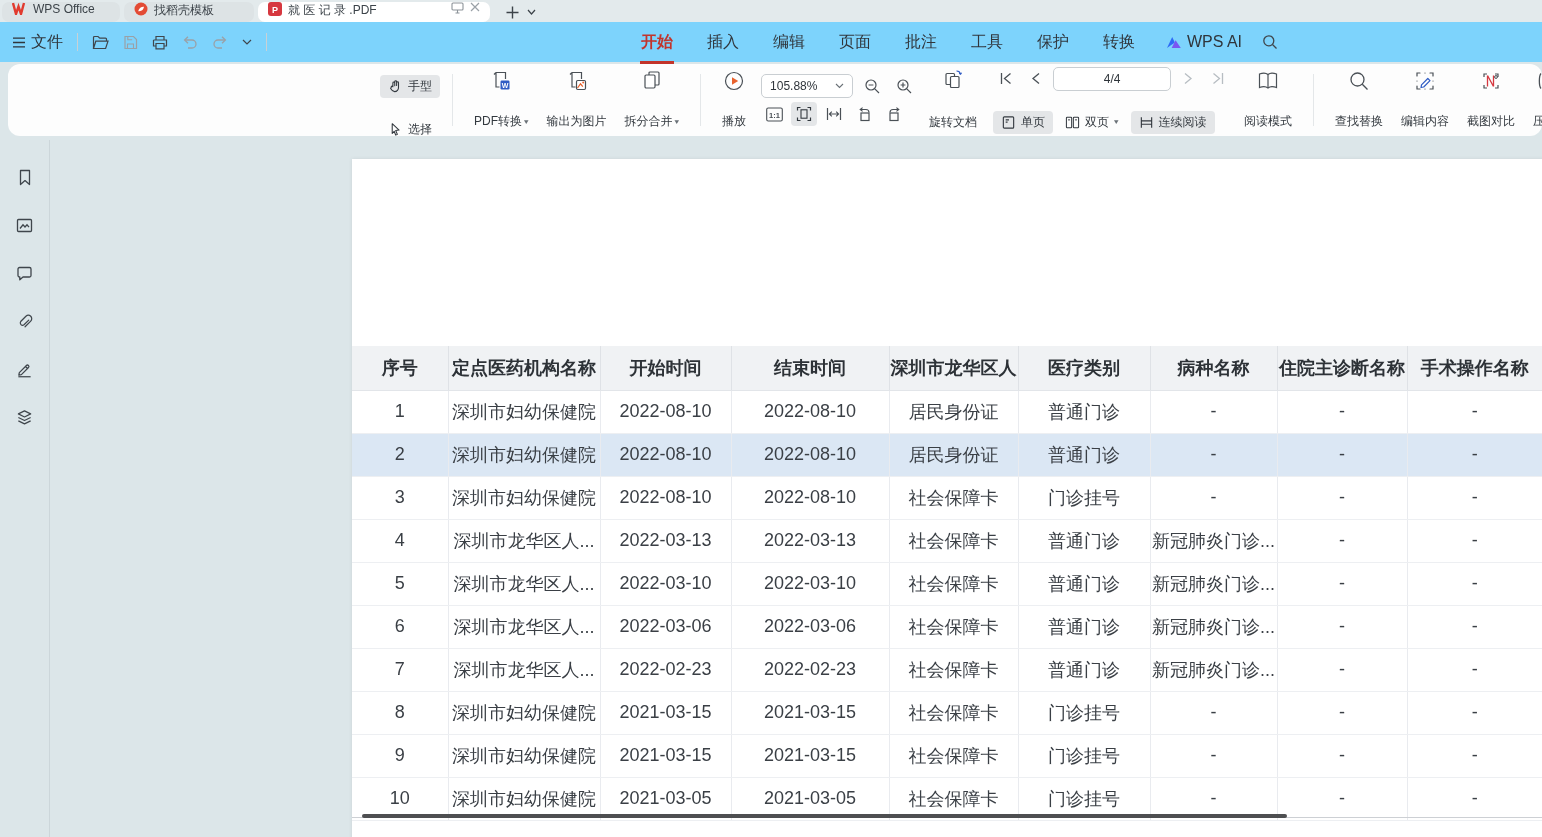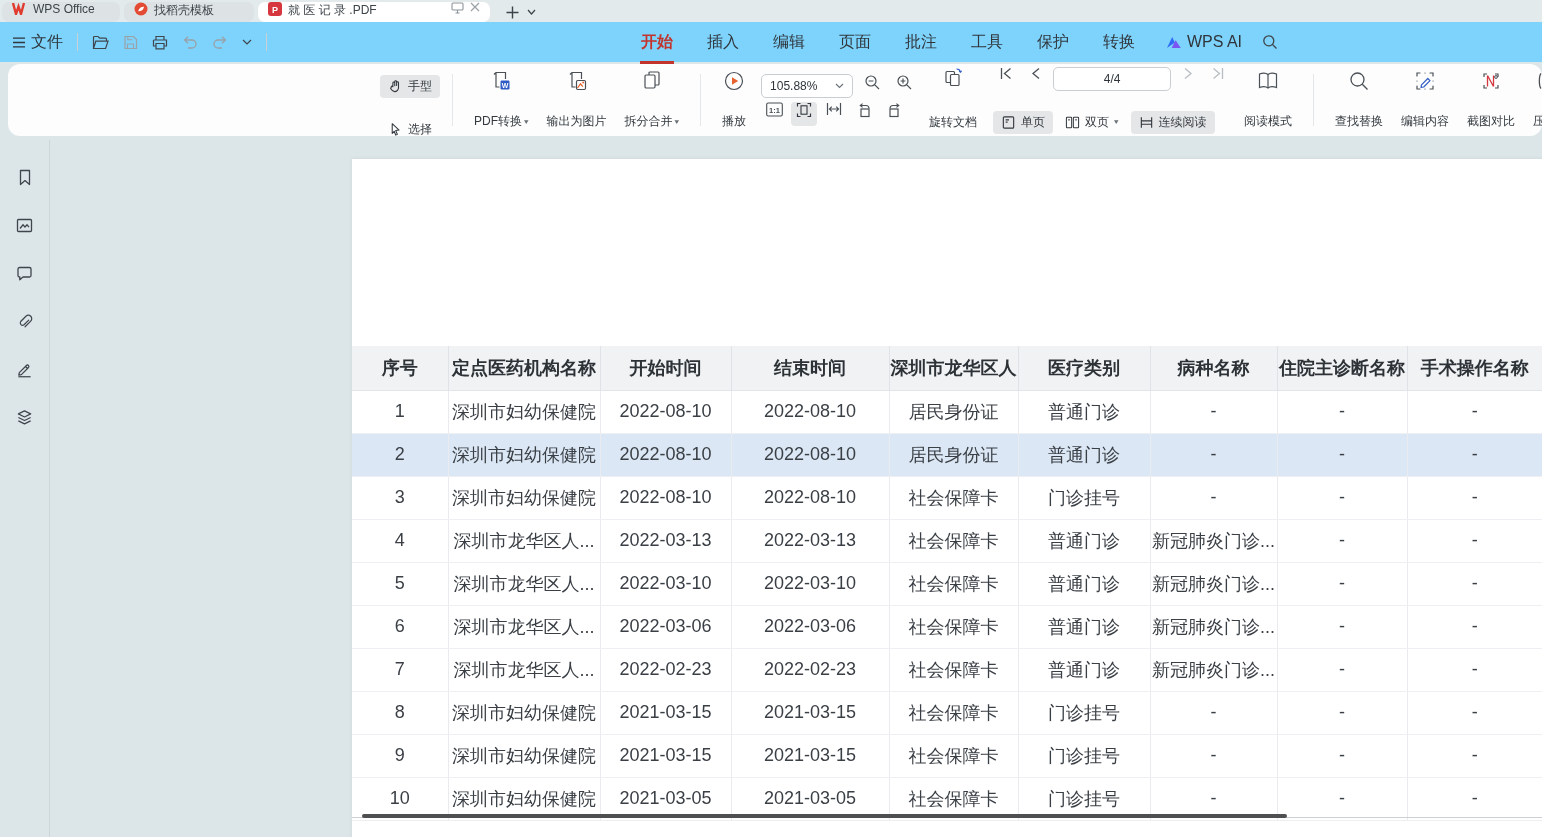--- a/index.html
+++ b/index.html
@@ -36,21 +36,21 @@
   .ribbon{height:72px;background:#fdfdfd;border-radius:12px;display:flex;align-items:center;padding-left:372px;}
   .vdiv{width:1px;height:52px;background:#e4e7e9;margin:0 12px;flex:none;}
   .stackcol{display:flex;flex-direction:column;gap:4px;justify-content:center;}
   .tool-sm{display:flex;align-items:center;gap:5px;font-size:12px;padding:3px 8px;border-radius:4px;color:#33393f;white-space:nowrap;margin-top:16px;}
   .tool-sm.selected{background:#e4e6e8;}
   .bigbtn{display:flex;flex-direction:column;align-items:center;justify-content:center;gap:5px;font-size:12px;color:#33393f;padding:0 9px;white-space:nowrap;}
   .bigbtn .lbl{display:flex;align-items:center;gap:2px;margin-top:16px;}
   .caret{font-size:9px;color:#6a7177;transform:scaleY(.8);}
   .row{display:flex;align-items:center;}
   .zoombox{width:92px;height:24px;border:1px solid #c9ced2;border-radius:5px;display:flex;align-items:center;justify-content:space-between;padding:0 8px;font-size:12px;color:#2f353b;background:#fff;}
-  .iconbtn{width:26px;height:24px;display:flex;justify-content:center;border-radius:4px;}
+  .iconbtn{width:26px;height:24px;display:flex;align-items:center;justify-content:center;border-radius:4px;}
   .iconbtn.selected{background:#e4e6e8;}
   .pageinput{width:118px;height:24px;border:1px solid #c9ced2;border-radius:5px;text-align:center;font-size:12px;color:#2f353b;background:#fff;font-family:inherit;}
   .gap4{gap:4px;} .gap6{gap:6px;}
 
   
   .workspace{flex:1;display:flex;min-height:0;}
   .siderail{width:50px;border-right:1px solid #ccd6da;background:#dce6e9;display:flex;flex-direction:column;align-items:center;padding-top:24px;gap:22px;flex:none;}
   .railbtn{width:26px;height:26px;display:flex;align-items:center;justify-content:center;border-radius:4px;}
   .docarea{flex:1;position:relative;background:#dce6e9;overflow:hidden;}
   .page{position:absolute;left:302px;top:19px;right:-10px;bottom:-10px;background:#ffffff;box-shadow:0 0 4px rgba(0,0,0,.08);}

